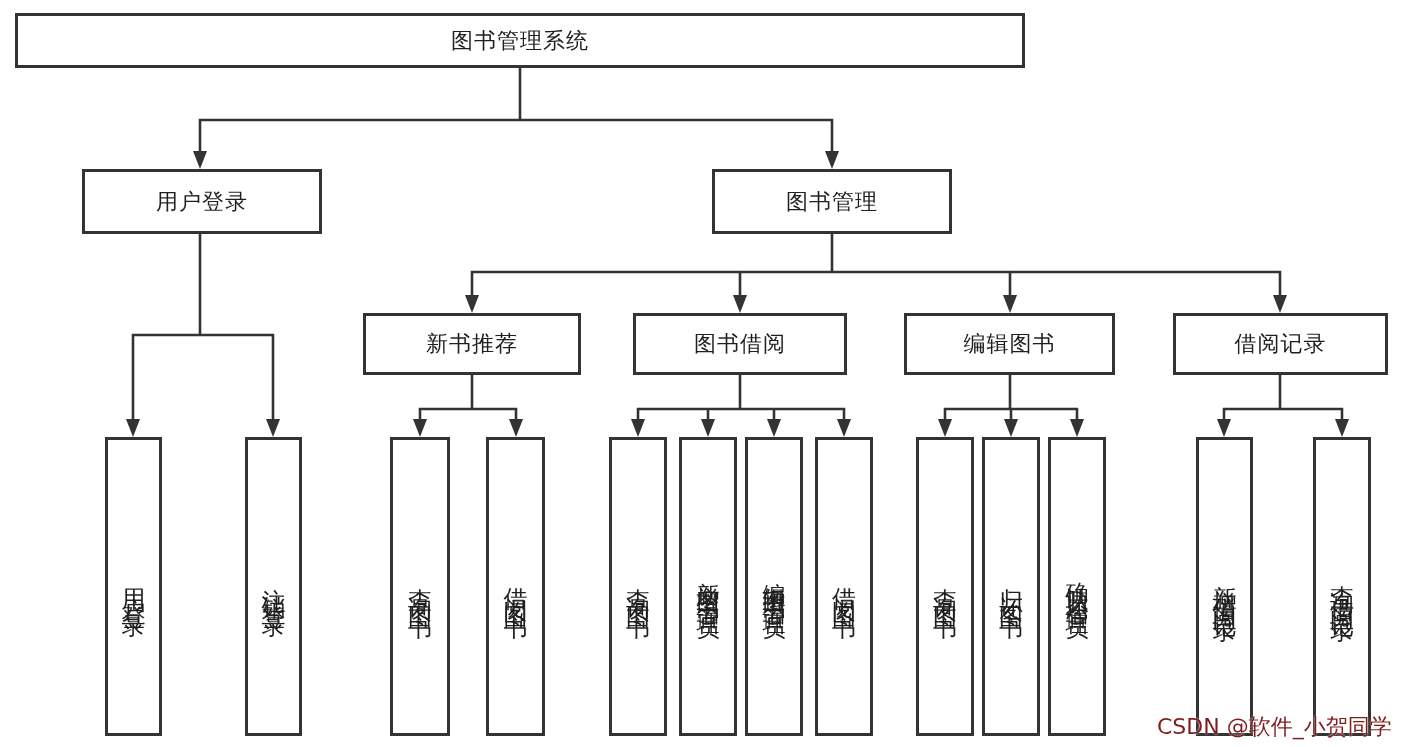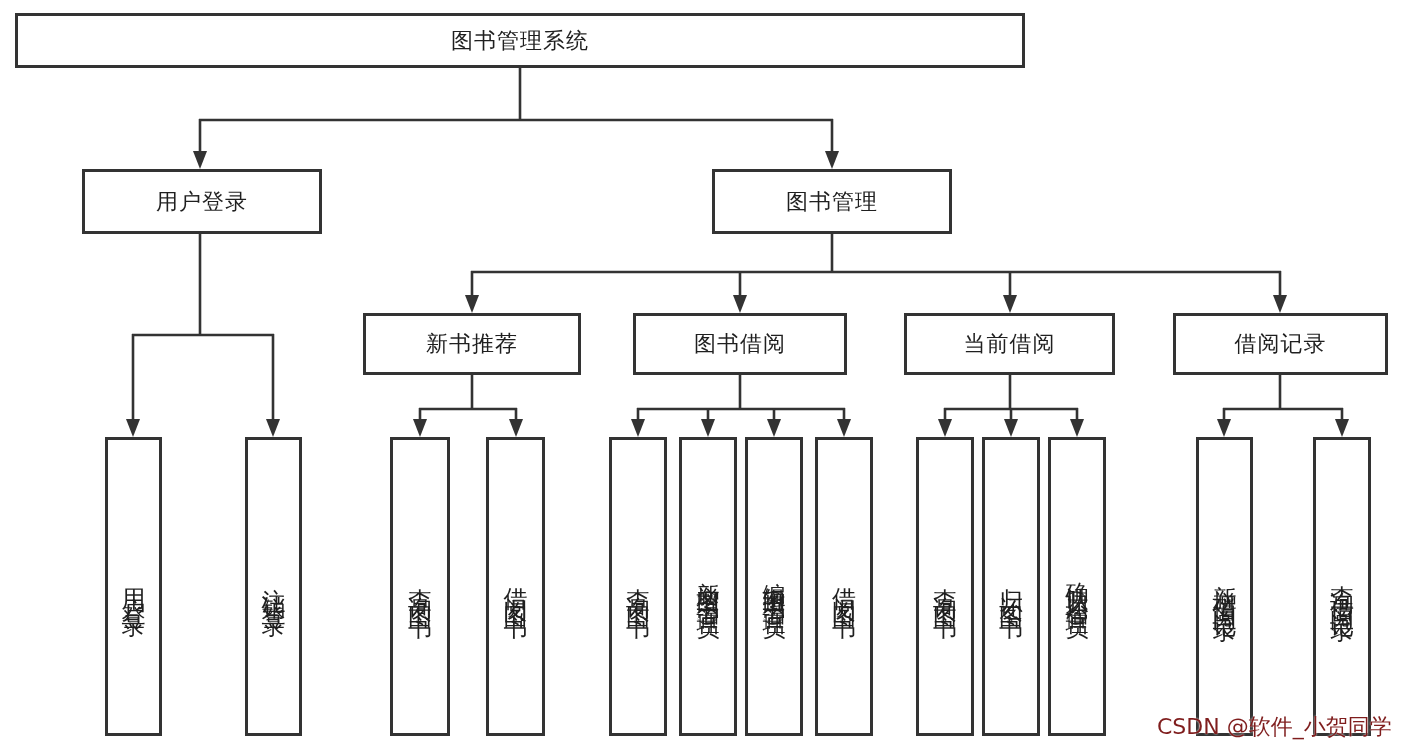--- a/index.html
+++ b/index.html
@@ -164,21 +164,21 @@
     <span class="hlabel">图书管理</span>
   </div>
 
   <div class="node n-l3b">
     <span class="hlabel">图书借阅</span>
   </div>
   <div class="node n-l3a">
     <span class="hlabel">新书推荐</span>
   </div>
   <div class="node n-l3c">
-    <span class="hlabel">当前借阅</span>
+    <span class="hlabel">编辑图书</span>
   </div>
   <div class="node n-l3d">
     <span class="hlabel">借阅记录</span>
   </div>
 
   <div class="node leaf n-u1">
     <span class="vtext">用户登录</span>
   </div>
   <div class="node leaf n-u2">
     <span class="vtext">注销登录</span>

